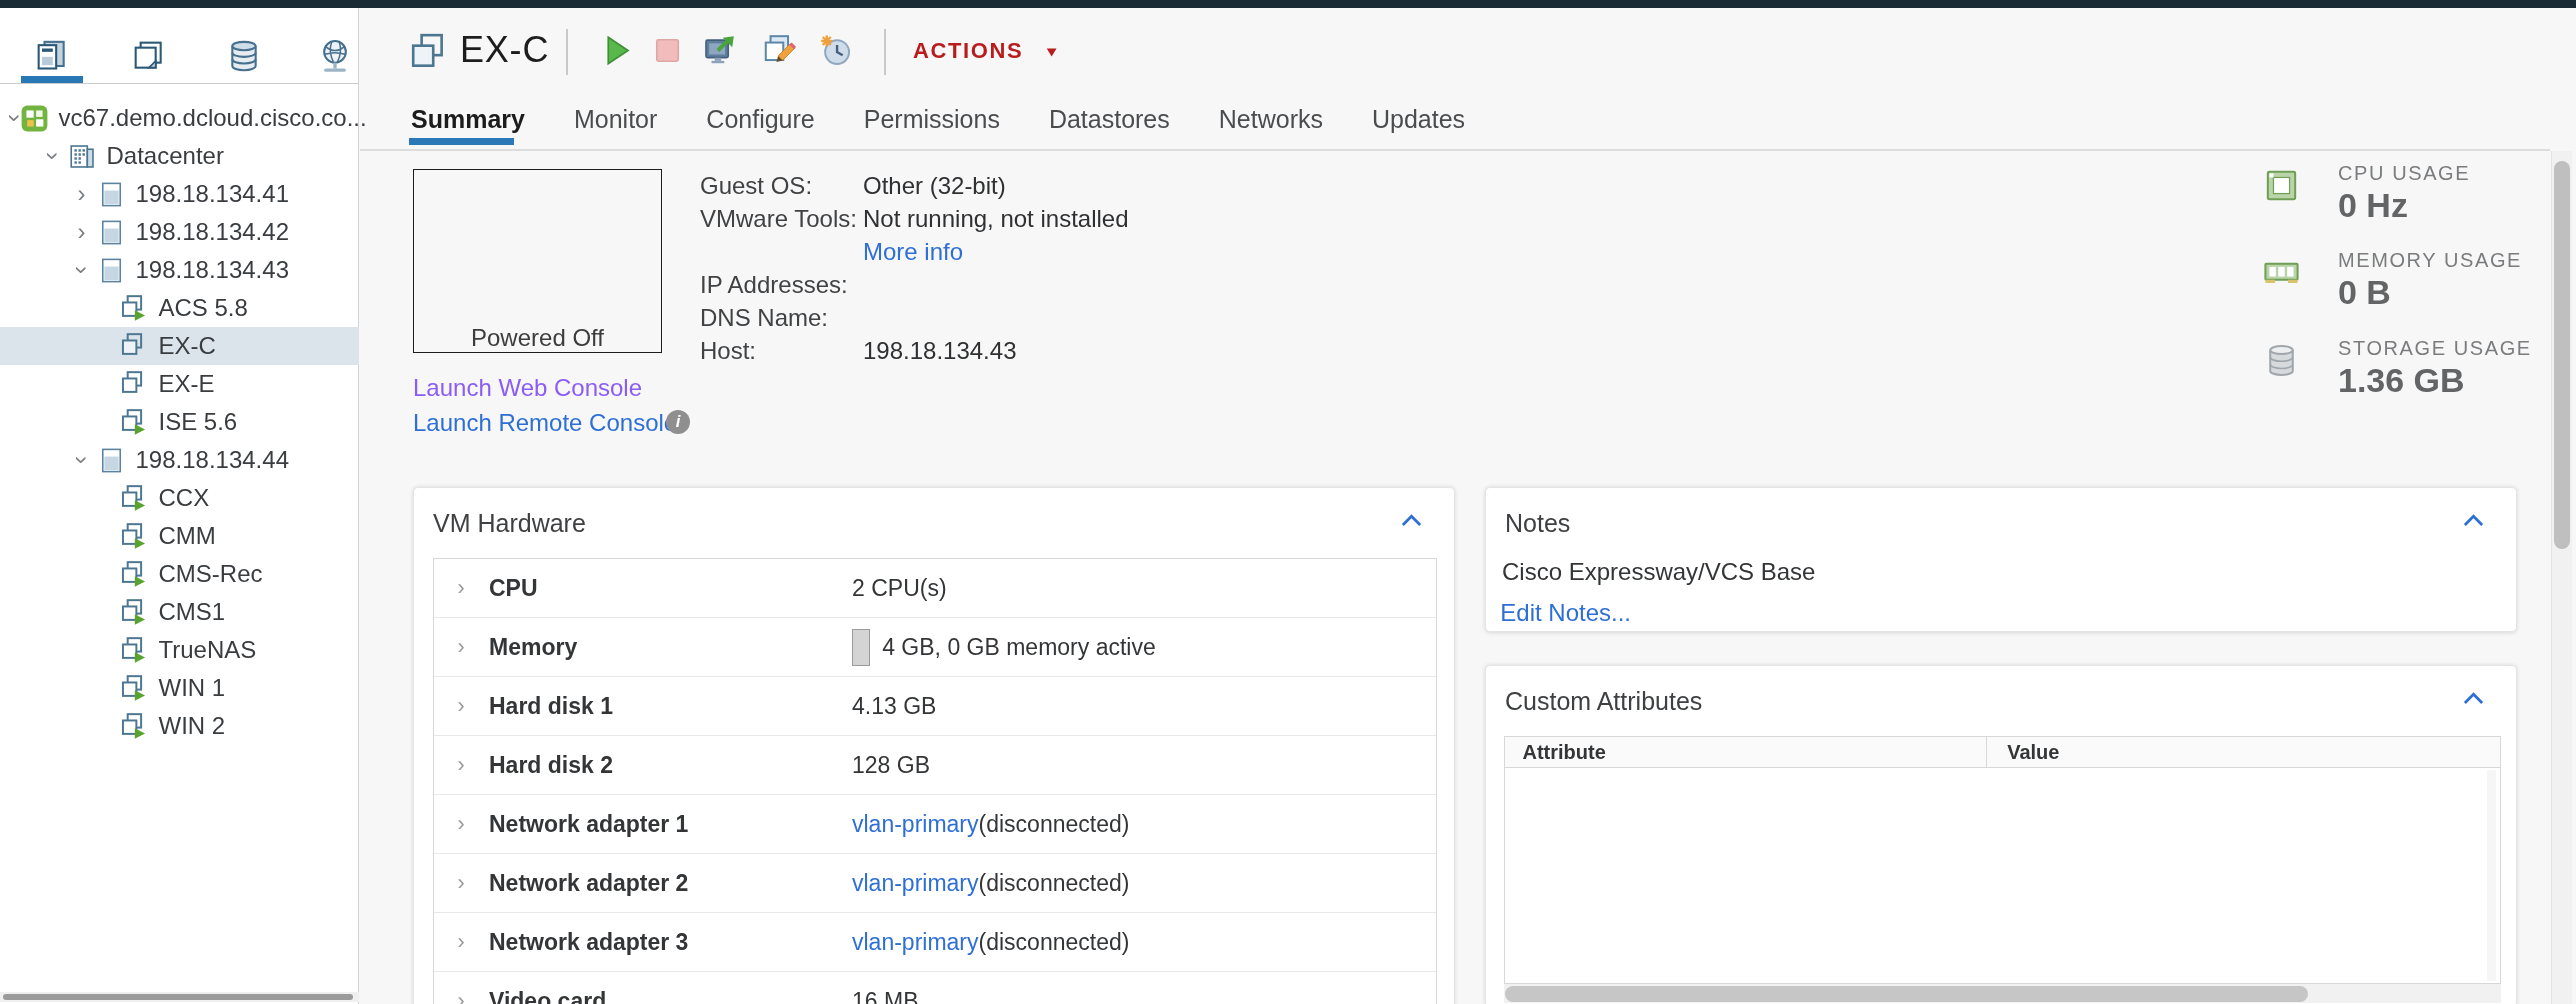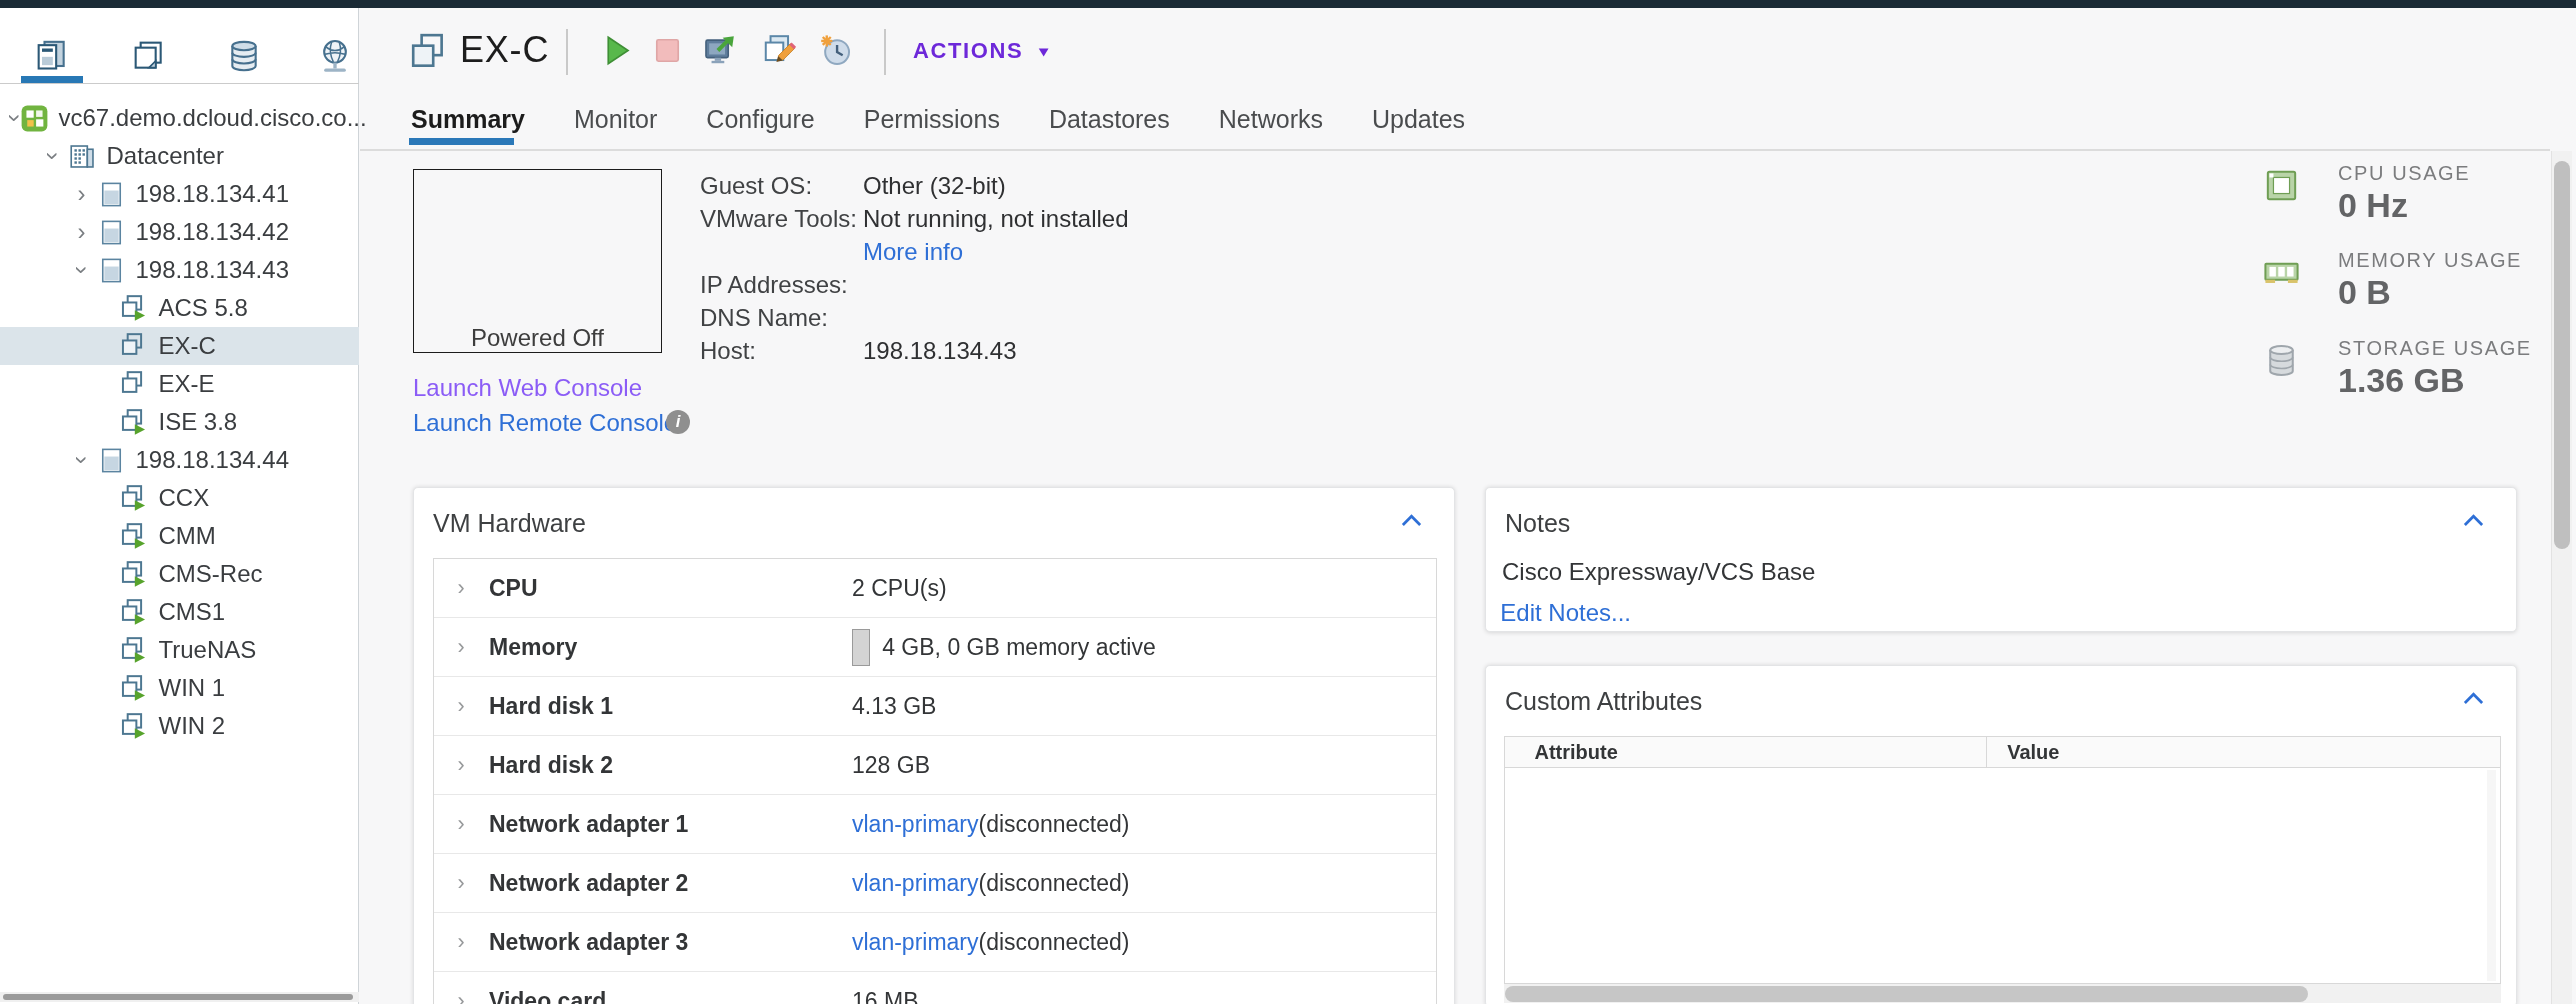--- a/index.html
+++ b/index.html
@@ -27,21 +27,21 @@
   .lvl0 { padding-left:11px; } .lvl1 { padding-left:38px; } .lvl2 { padding-left:67px; } .lvl3 { padding-left:119px; }
 
   #sidebar-hscroll { position:absolute; left:0; top:984px; width:359px; height:9.5px; background:#f0f0f0; }
   #sidebar-hscroll .thumb { position:absolute; left:3.2px; top:1.6px; width:350px; height:6.4px; background:#9b9b9b; border-radius:3.2px; }
 
   
   #vm-title-icon { left:409px; top:32px; }
   #vm-title { left:460px; top:29px; font-size:36px; color:#1d1d1d; letter-spacing:0.8px; }
   .vdiv { width:1.6px; background:#c9c9c9; top:29px; height:46px; }
   .toolbtn { top:32px; width:37px; height:37px; display:flex; align-items:center; justify-content:center; cursor:pointer; }
-  #actions-btn { left:913px; top:38px; font-size:22px; font-weight:700; letter-spacing:1.6px; color:#6d28d9; cursor:pointer; display:flex; align-items:center; gap:16px; }
+  #actions-btn { left:913px; top:38px; font-size:22px; font-weight:700; letter-spacing:1.6px; color:#b91c1c; cursor:pointer; display:flex; align-items:center; gap:24px; }
   #actions-btn .caret { font-size:17.5px; transform:scaleY(.8); }
 
   
   #tabs { left:411px; top:105px; display:flex; gap:49px; font-size:25px; color:#4a4c4e; }
   .tab { cursor:pointer; padding-bottom:4.8px; }
   .tab.active { color:#1c1c1c; font-weight:700; }
   #tab-underline { left:409px; top:138px; width:105px; height:7.2px; background:#2a78b8; }
   #tabs-divider { left:360px; top:149px; width:2190px; height:1.6px; background:#dcdcdc; }
 
   
@@ -74,21 +74,21 @@
   .hw-name { font-size:23px; font-weight:700; color:#333537;margin-left:12px; }
   .hw-value { position:absolute; left:418px; font-size:23px; color:#333537; display:flex; align-items:center; }
   .mem-meter { width:17.5px; height:37px; background:#d4d4d4; border:1.6px solid #9a9a9a; margin-right:12.7px; }
 
   #notes-panel { left:1485px; top:487px; width:1032px; height:145px; }
   #notes-body { position:absolute; left:16px; top:70px; font-size:24px; color:#333537; }
   #notes-edit { position:absolute; left:14.3px; top:111px; font-size:24px; }
 
   #ca-panel { left:1485px; top:665px; width:1032px; height:342px; }
   #ca-table-header { position:absolute; left:17.5px; top:70px; width:997px; height:32px; background:#fafafa; border:0.8px solid #d8d8d8; display:flex; align-items:center; font-size:20px; font-weight:700; color:#333537; }
-  #ca-col-attr { padding-left:30px; width:482px; border-right:0.8px solid #d8d8d8; height:100%; display:flex; align-items:center; }
+  #ca-col-attr { padding-left:18px; width:482px; border-right:0.8px solid #d8d8d8; height:100%; display:flex; align-items:center; }
   #ca-col-val { padding-left:20.7px; }
   #ca-table-body { position:absolute; left:17.5px; top:102px; width:997px; height:216px; background:#ffffff; border:0.8px solid #d8d8d8; border-top:none; }
   #ca-vscroll { position:absolute; right:3.2px; top:1.6px; width:9.5px; height:211px; background:#f6f6f6; }
   #ca-hscroll { position:absolute; left:17.5px; top:318px; width:997px; height:19px; background:#f1f1f1; }
   #ca-hscroll .thumb { position:absolute; left:1.6px; top:1.6px; width:803px; height:16px; background:#c6c6c6; border-radius:8px; }
 
   
   #main-vscroll { left:2551px; top:151px; width:20.7px; height:854px; background:#f1f1f1; border-left:0.8px solid #e2e2e2; }
   #main-vscroll .thumb { position:absolute; left:2.4px; top:9.5px; width:16px; height:388px; background:#bfbfbf; border-radius:8px; }
 
@@ -241,21 +241,21 @@
       </div>
 
       <div class="tree-row lvl3">
         <span class="tree-icon">
             <svg width="30" height="30" viewBox="0 0 38 38">
               <rect x="11" y="4" width="17" height="17" fill="#ffffff" stroke="#4d7791" stroke-width="2.5"></rect>
               <rect x="5" y="12" width="17" height="17" fill="#ffffff" stroke="#4d7791" stroke-width="2.5"></rect>
               <polygon points="20,22 33,28.5 20,35" fill="#57a32c"></polygon>
             </svg>
           </span>
-        <span>ISE 3.8</span>
+        <span>ISE 5.6</span>
       </div>
 
       <div class="tree-row lvl2">
         <span class="tree-chev expanded">›</span>
         <span class="tree-icon">
             <svg width="27" height="27" viewBox="0 0 34 34">
               <rect x="6" y="3" width="22" height="28" fill="#ffffff" stroke="#5b84a0" stroke-width="2"></rect>
               <rect x="8" y="12" width="18" height="17" fill="#c6d6e2"></rect>
             </svg>
           </span>

